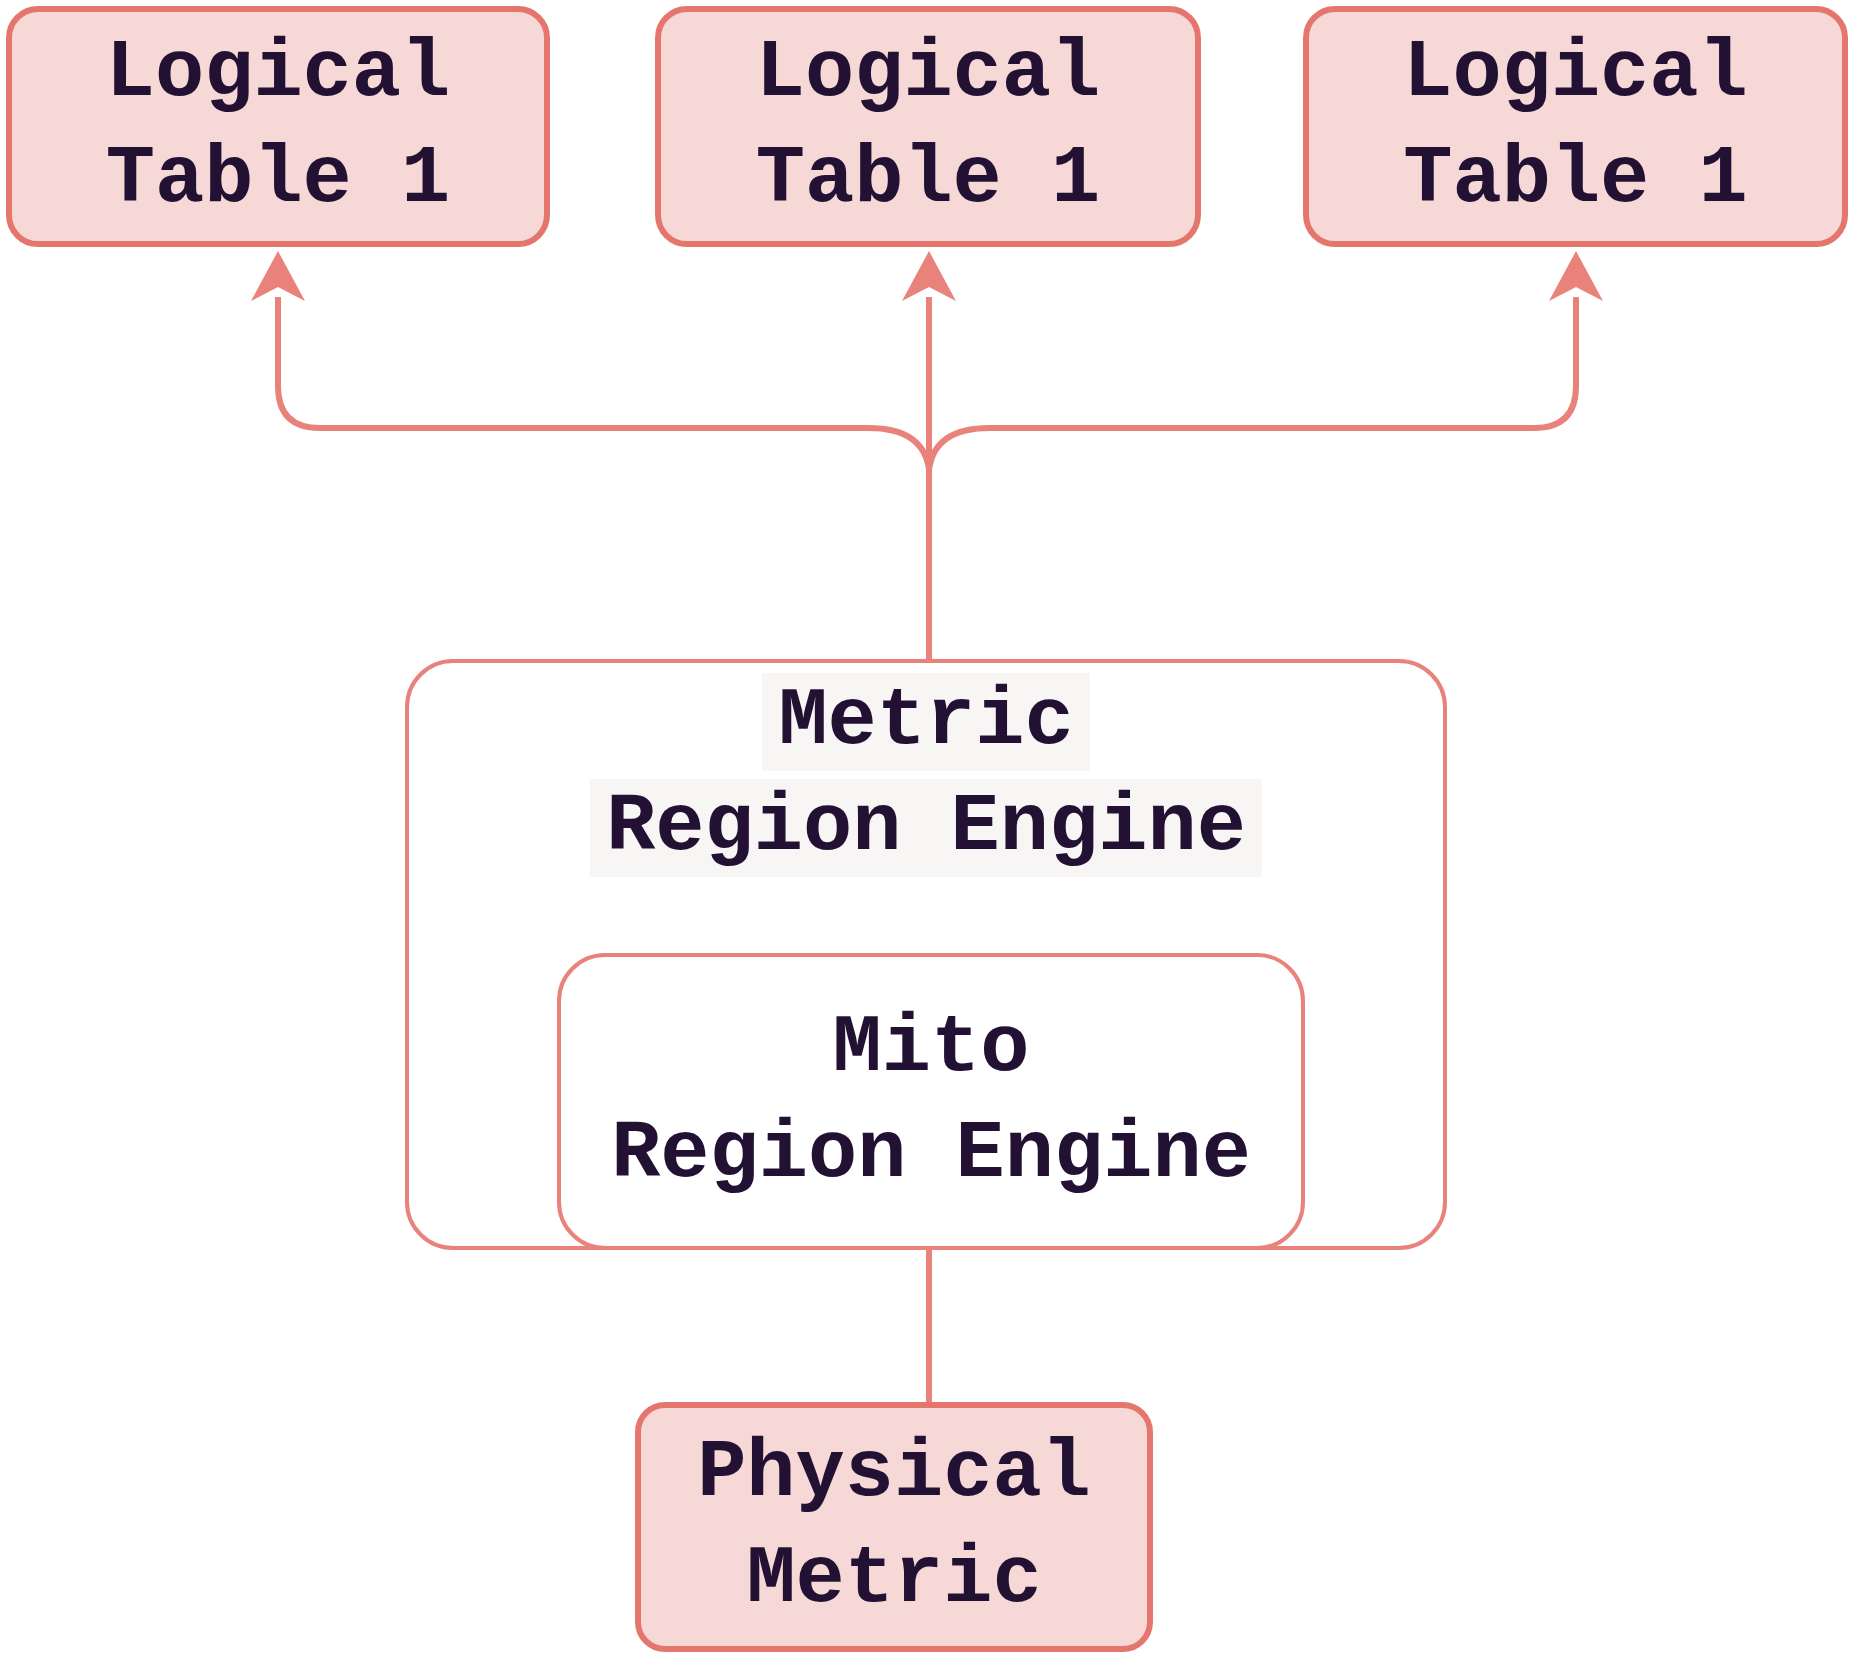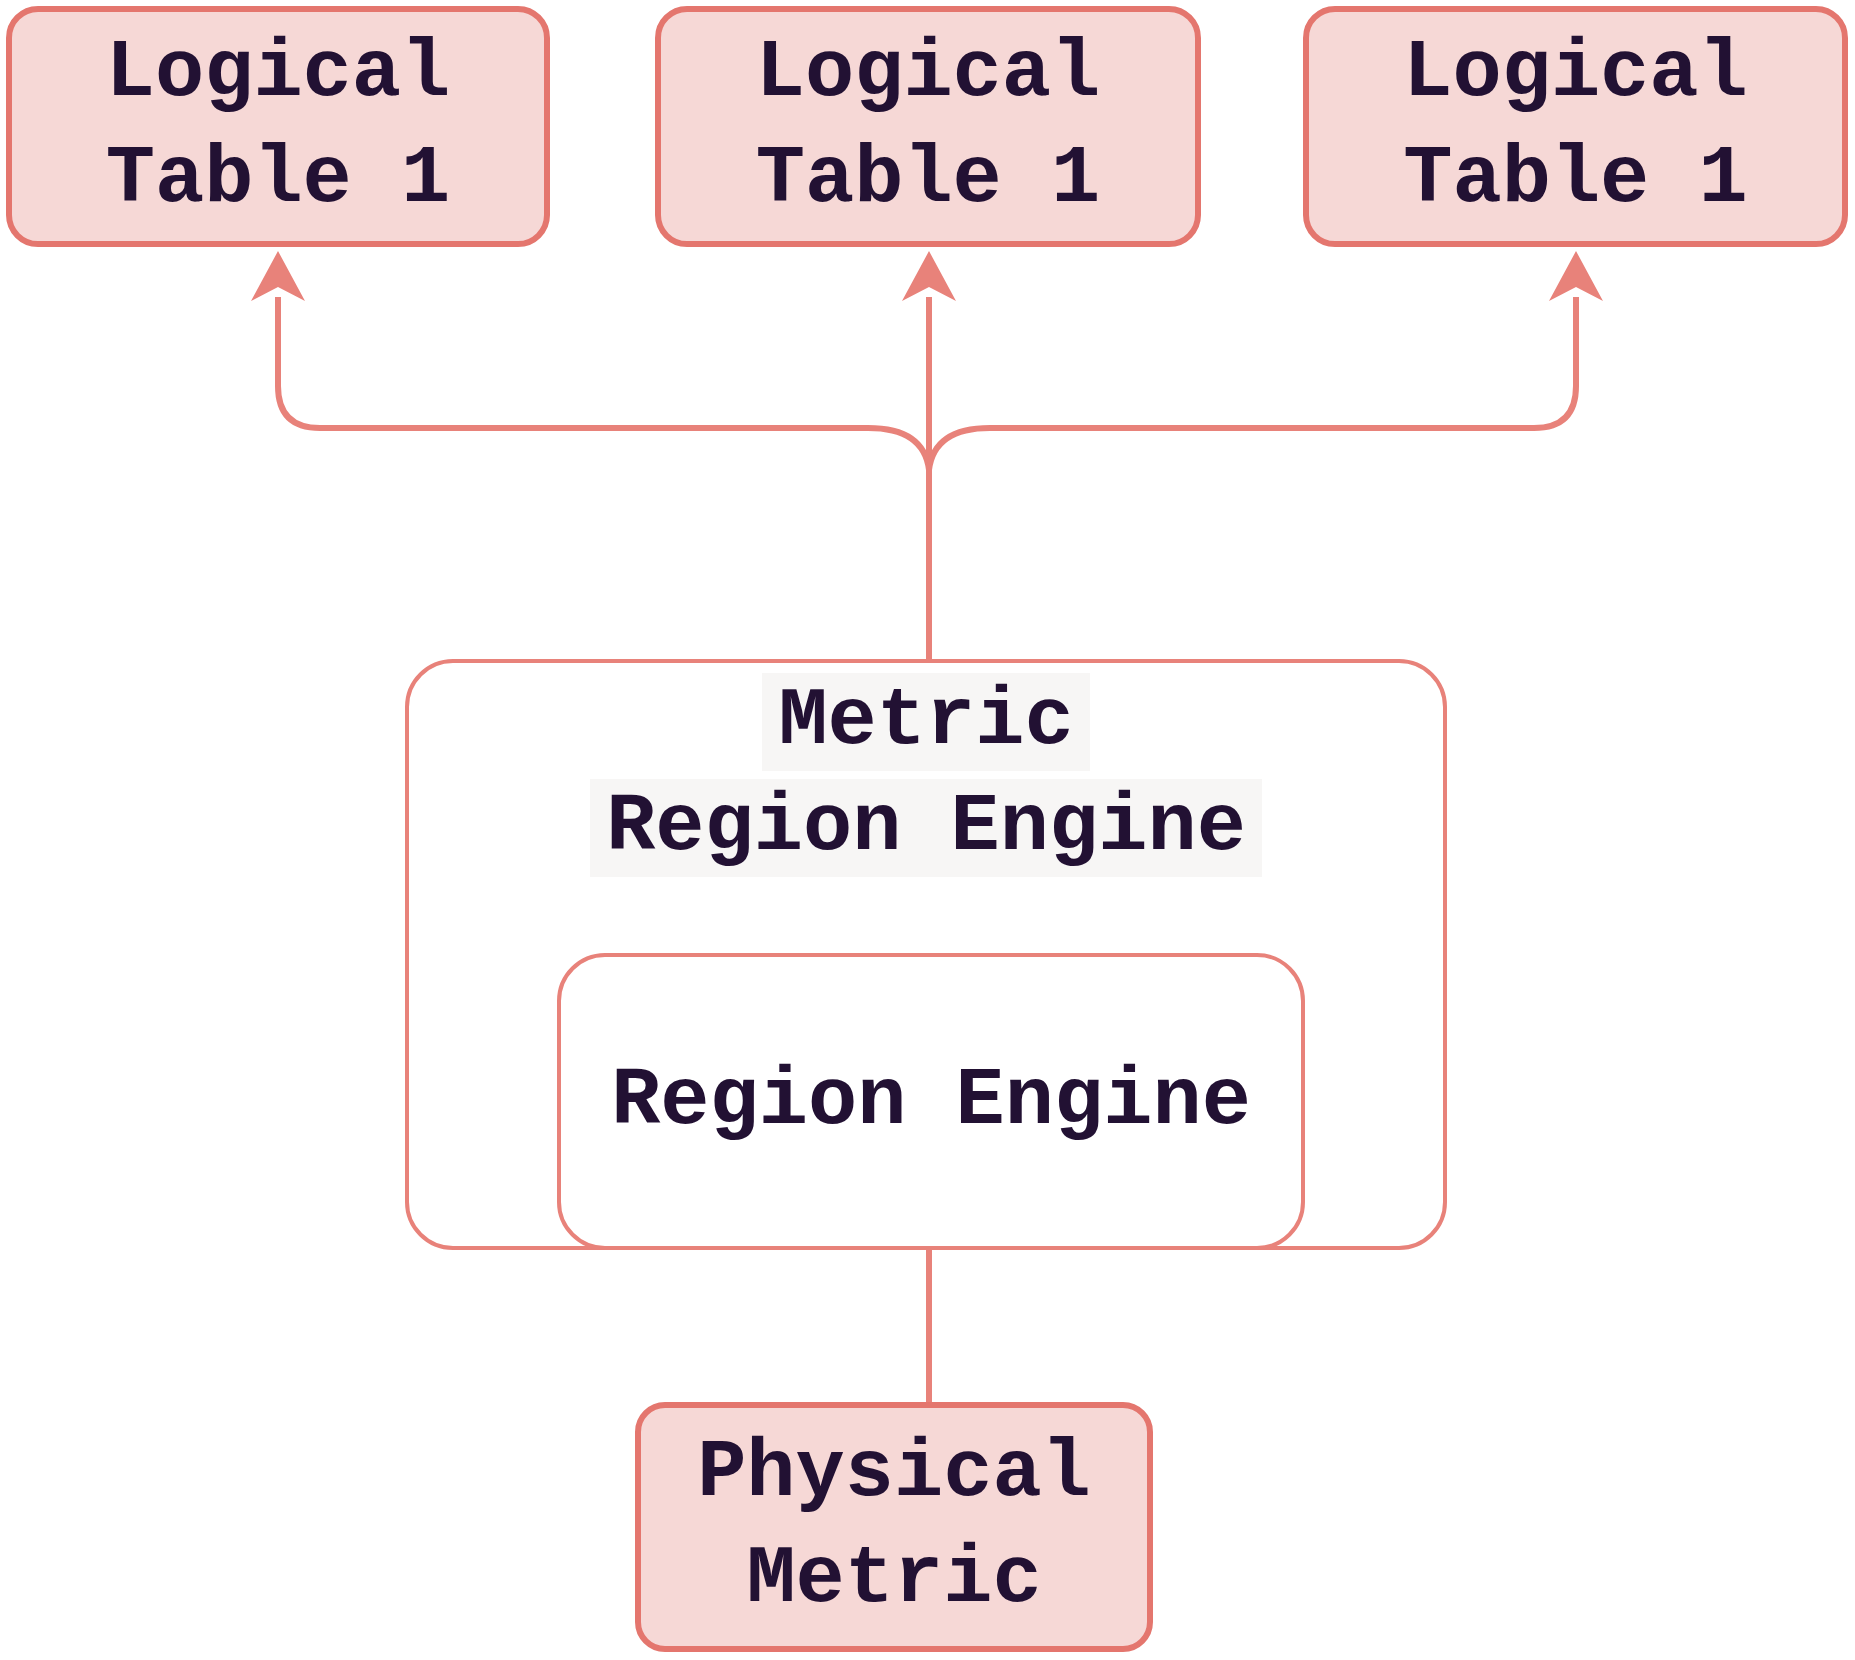--- a/index.html
+++ b/index.html
@@ -115,20 +115,21 @@
   <div class="node pink lt-right">
     <span class="line">Logical</span>
     <span class="line">Table 1</span>
   </div>
 
   <div class="node white metric">
     <span class="line hl">Metric</span>
     <span class="line hl">Region Engine</span>
 
     <div class="node white mito">
+      <span class="line">Mito</span>
       <span class="line">Region Engine</span>
     </div>
   </div>
 
   <div class="node pink physical">
     <span class="line">Physical</span>
     <span class="line">Metric</span>
   </div>
 
 </div>

